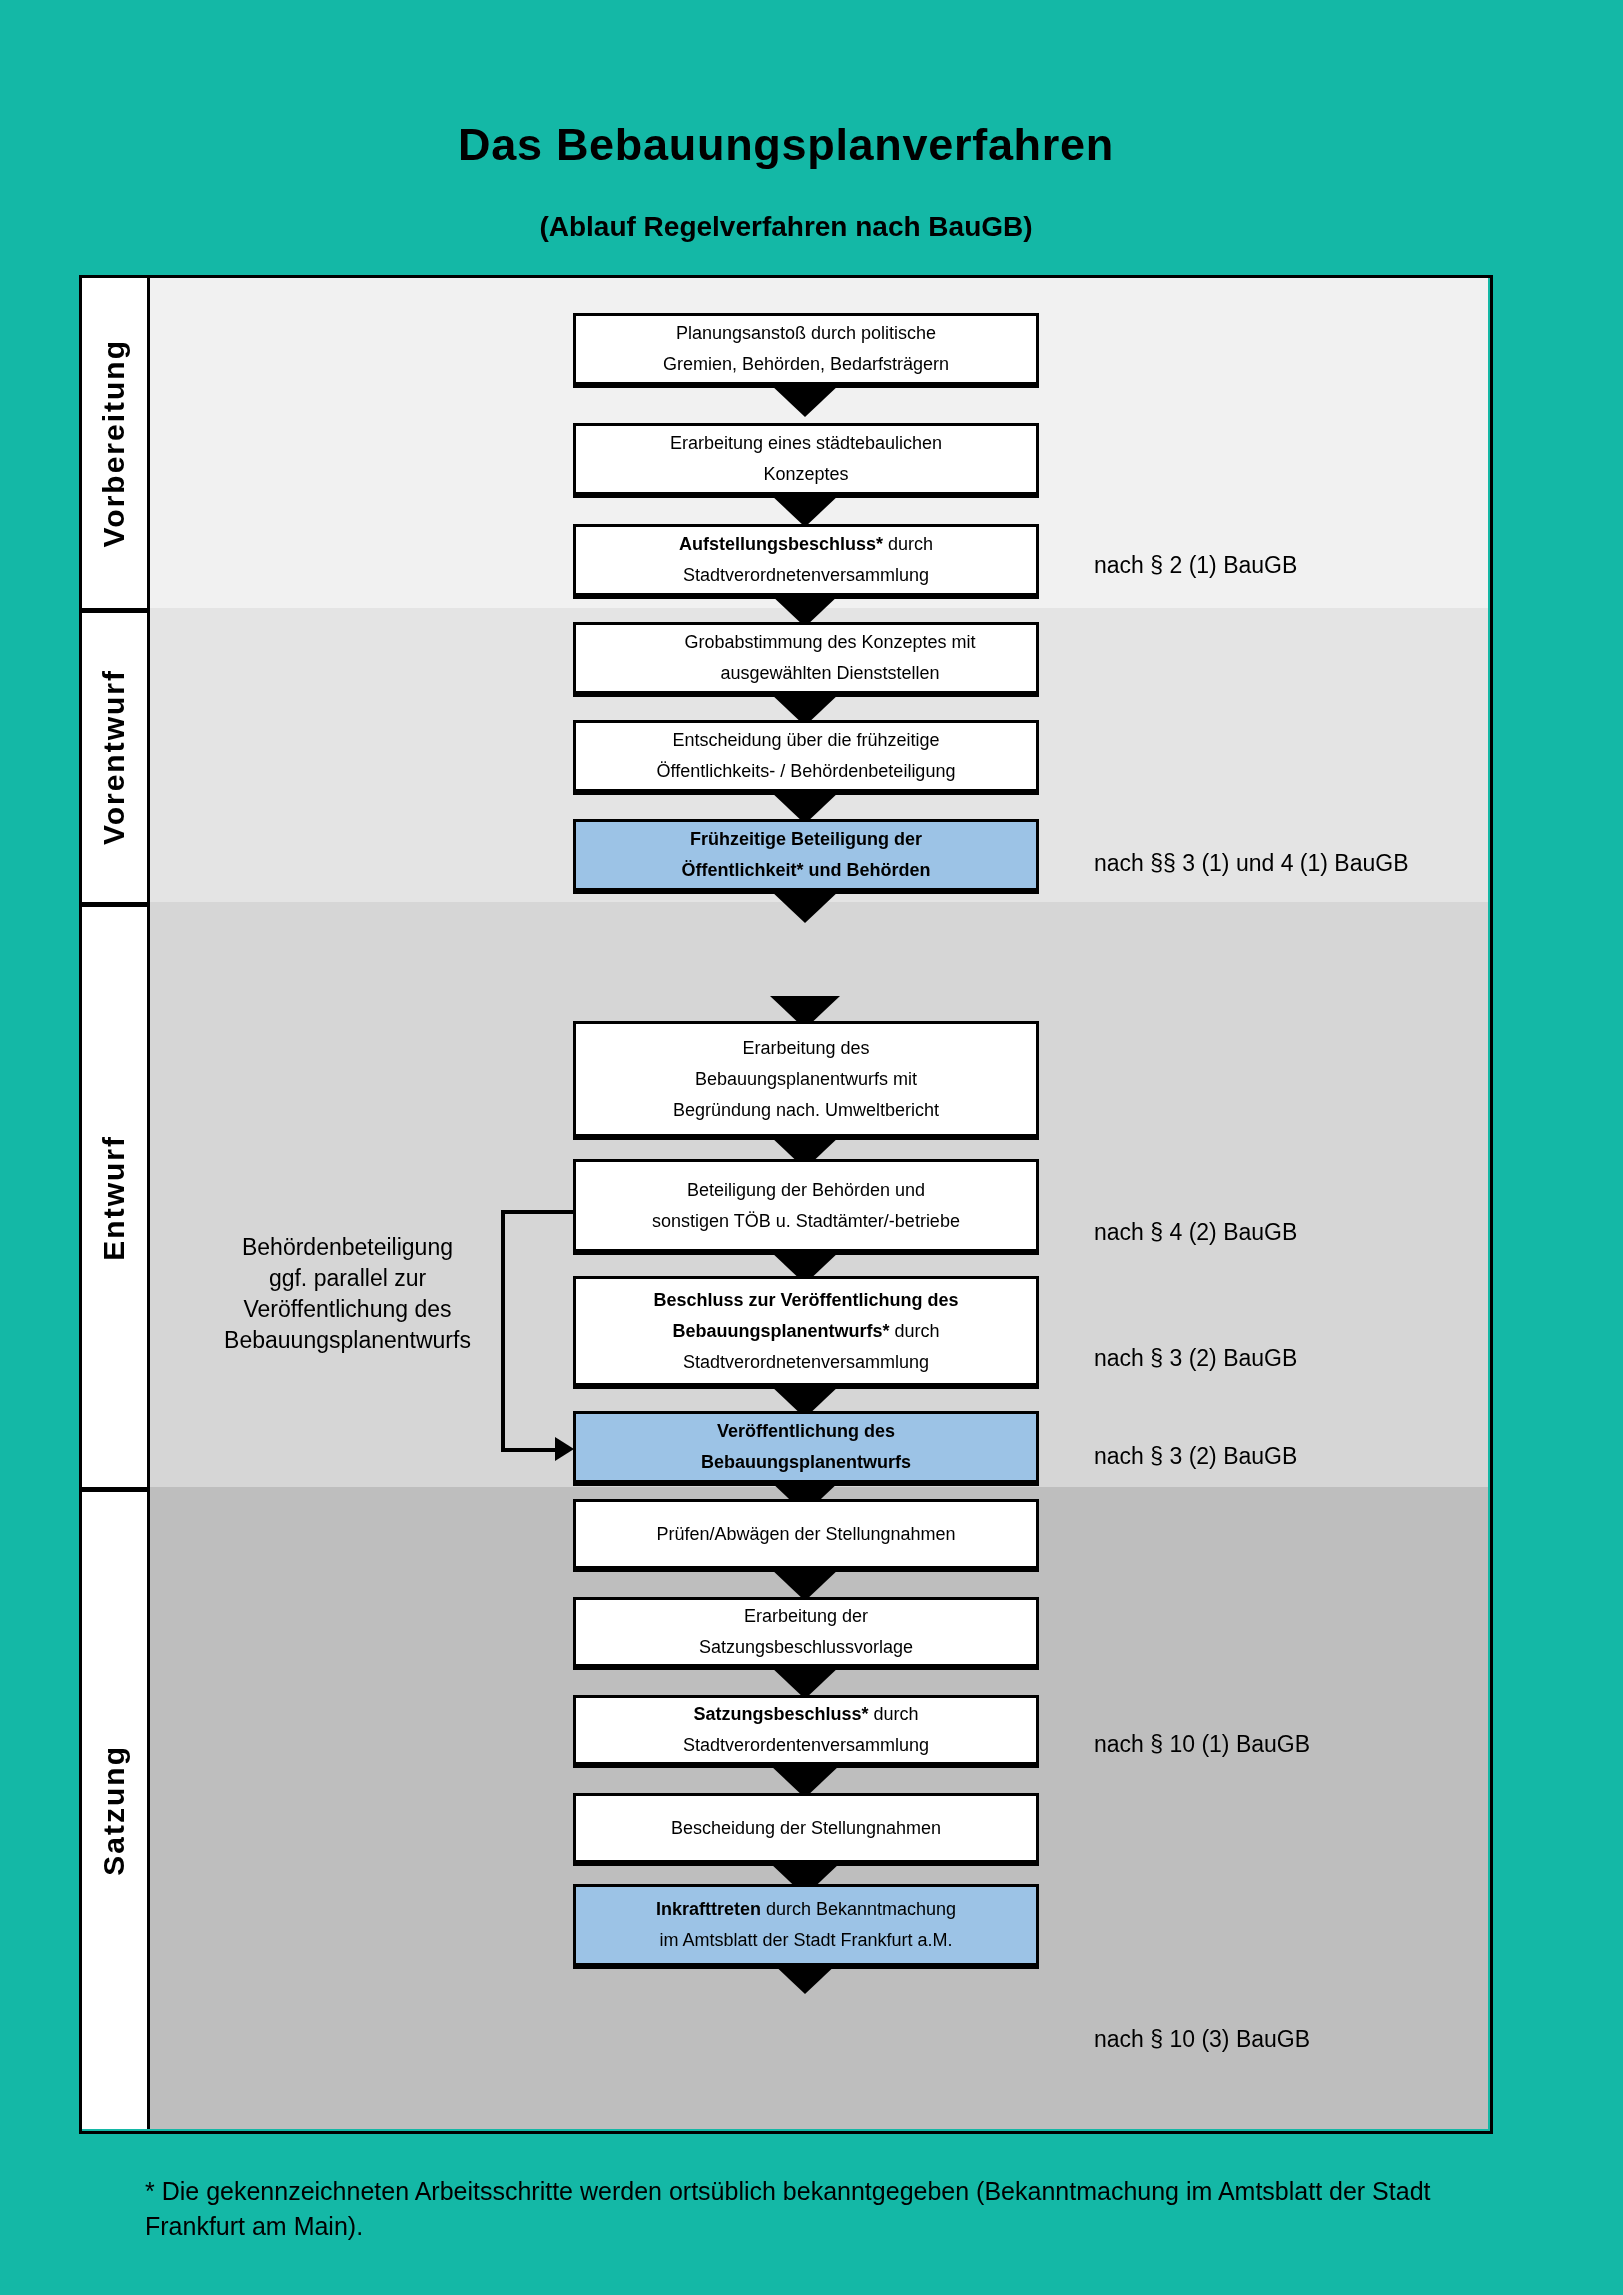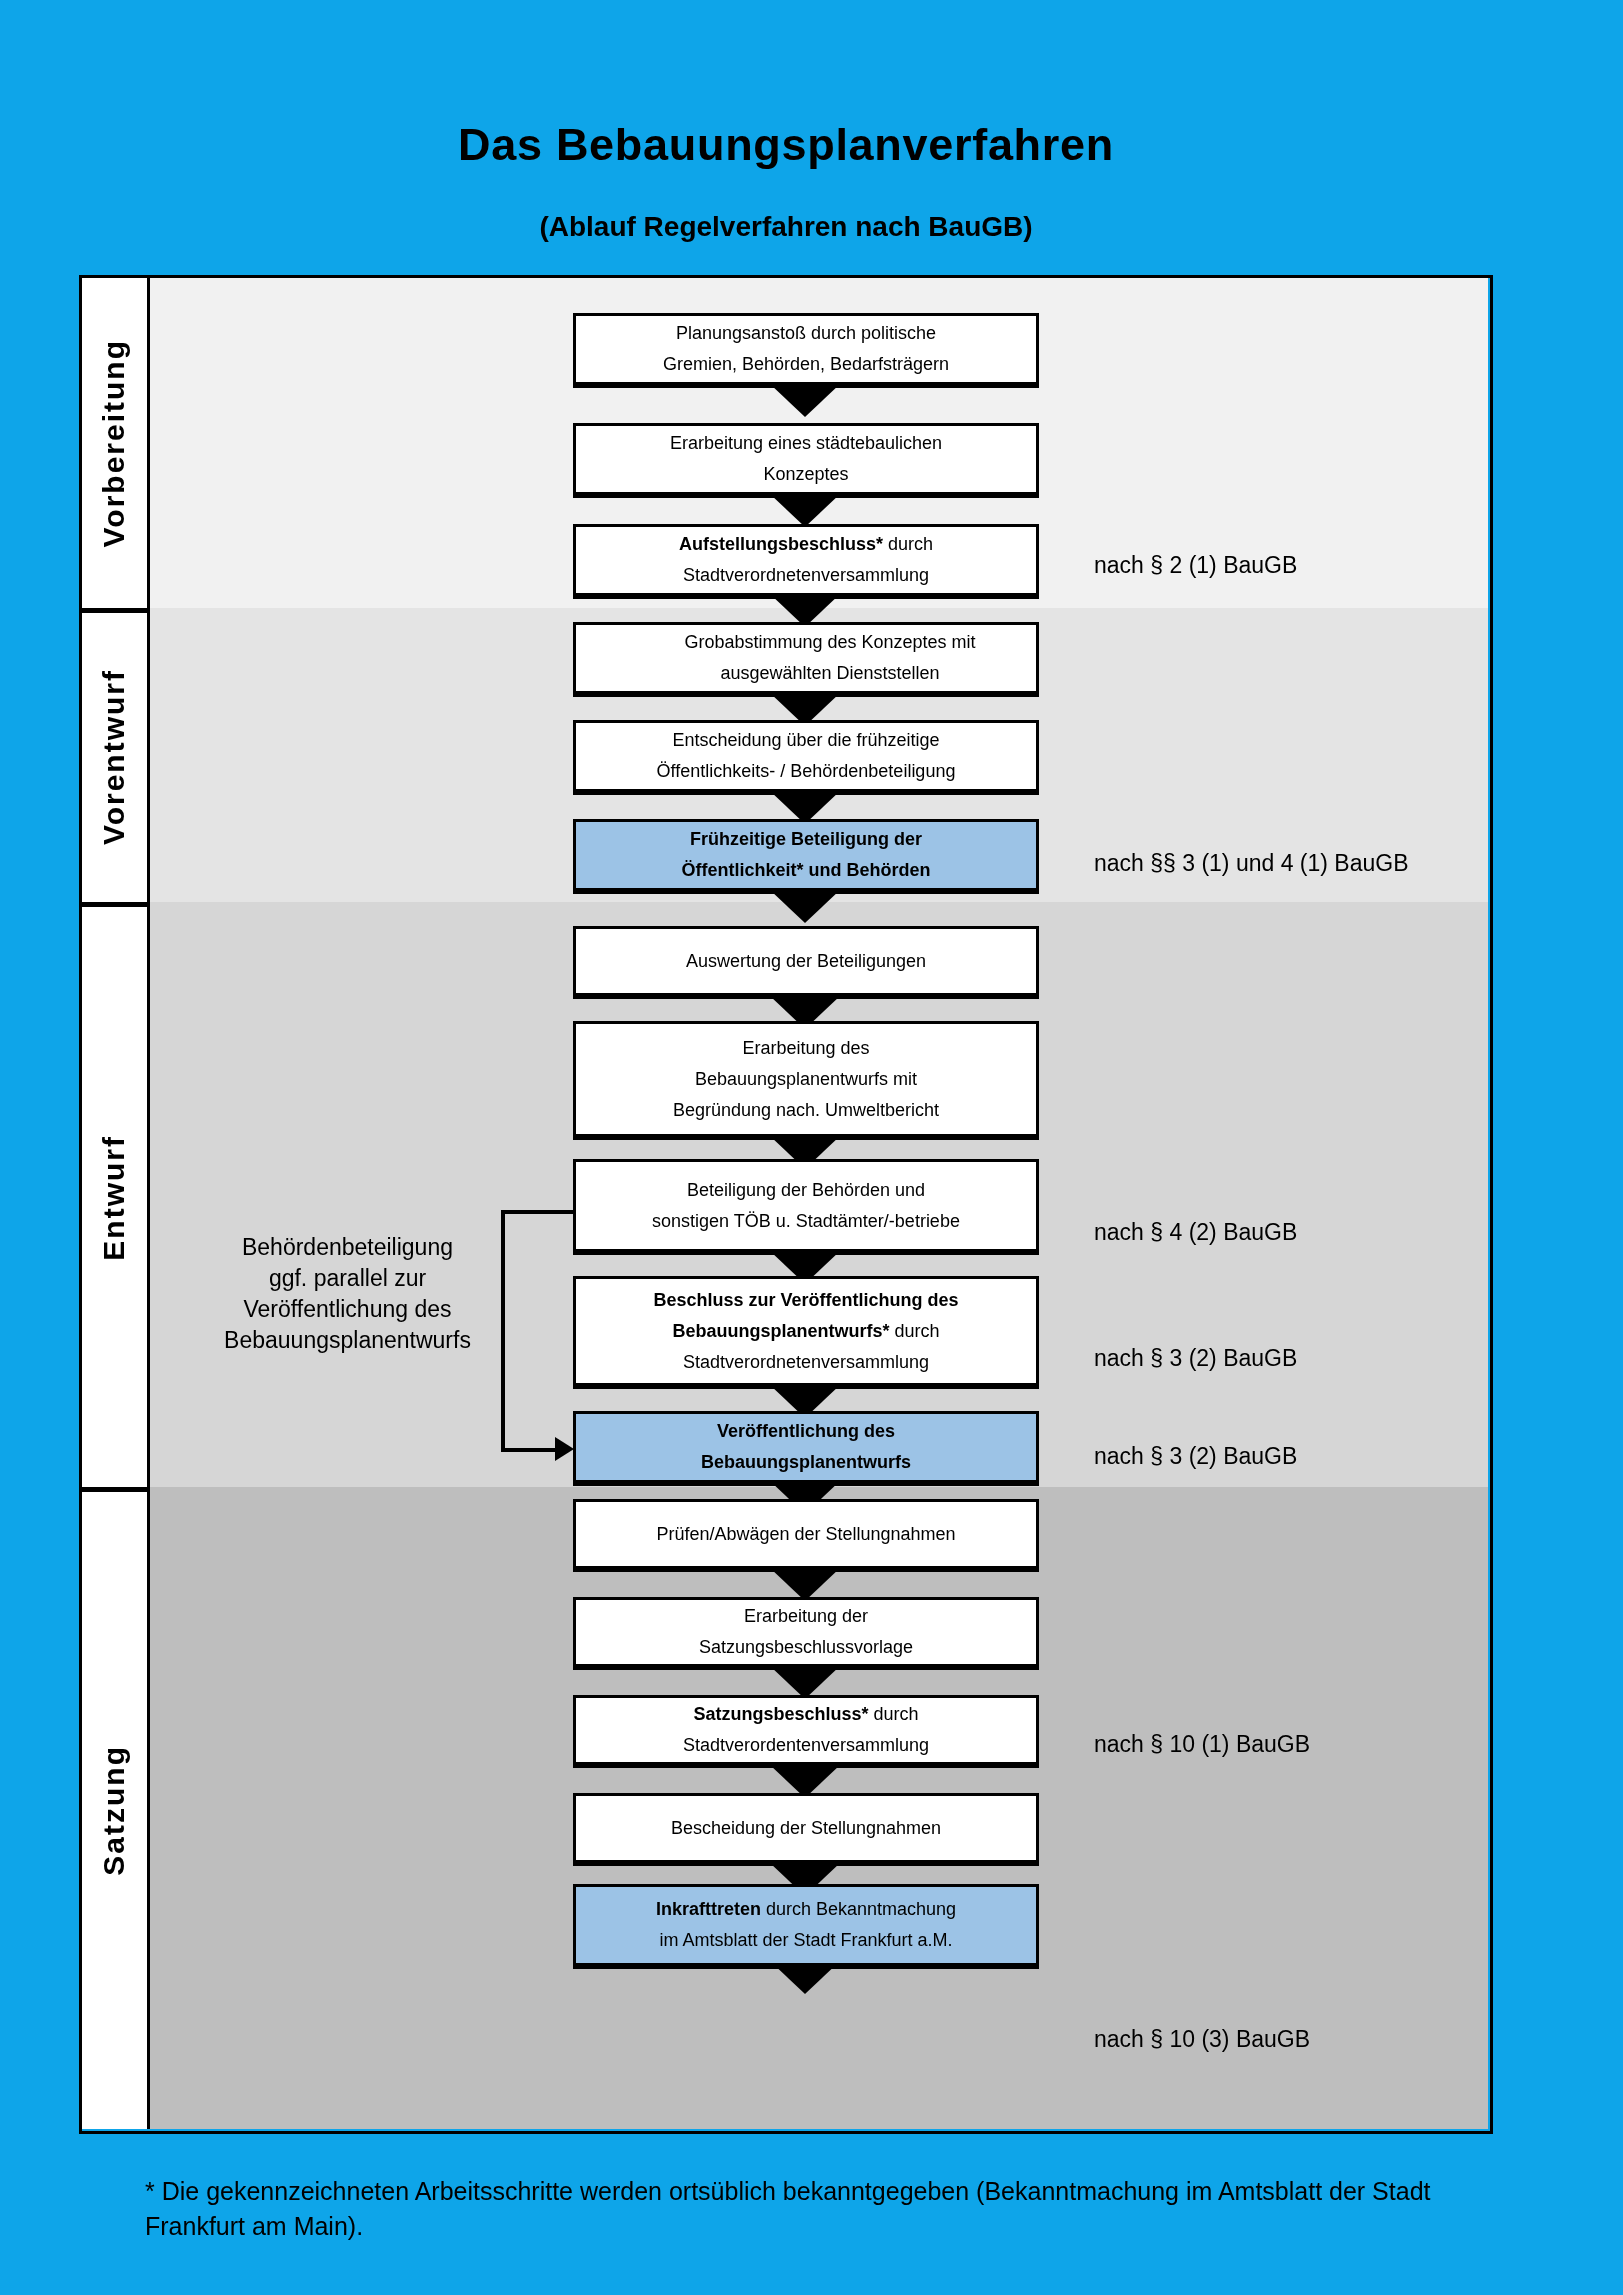--- a/index.html
+++ b/index.html
@@ -1,16 +1,16 @@
 <!DOCTYPE html>
 <html style="font-size:10.5px"><head>
 <meta charset="utf-8">
 <style>
   html,body{margin:0;padding:0;background:#fff;}
-  #page{position:relative;width:1623px;height:2295px;background:#0ea5e9;overflow:hidden;
+  #page{position:relative;width:1623px;height:2295px;background:#14b8a6;overflow:hidden;
         font-family:"Liberation Sans","DejaVu Sans",sans-serif;color:#000;}
   .title{position:absolute;left:79px;top:119px;width:1414px;text-align:center;
          font-size:45px;font-weight:bold;letter-spacing:0.7px;}
   .subtitle{position:absolute;left:79px;top:211px;width:1414px;text-align:center;
             font-size:28px;font-weight:bold;}
   #frame{position:absolute;left:79px;top:275px;width:1414px;height:1859px;
          border:3.9px solid #000;box-sizing:border-box;}
   #label-col{position:absolute;left:0;top:0;width:68px;height:1851px;background:#fff;
              border-right:3.9px solid #000;box-sizing:border-box;z-index:4;}
   .label-cell{position:absolute;left:0;width:64px;display:flex;align-items:center;justify-content:center;background:#fff;}
@@ -108,23 +108,20 @@
         <div class="bx-line"><span>Entscheidung über die frühzeitige</span></div>
         <div class="bx-line"><span>Öffentlichkeits- / Behördenbeteiligung</span></div>
       </div>
       <div class="flow-arrow" style="top: 791px;"></div>
       <div class="flow-box" style="top: 819px; height: 75px; background: rgb(156, 195, 230);">
         <div class="bx-line"><span style="font-weight: bold;">Frühzeitige Beteiligung der</span></div>
         <div class="bx-line"><span style="font-weight: bold;">Öffentlichkeit* und Behörden</span></div>
       </div>
       <div class="flow-arrow" style="top: 890px;"></div>
       <div class="law-ref" style="top: 850px;">nach §§ 3 (1) und 4 (1) BauGB</div>
-      <div class="flow-box" style="top: 926px; height: 73px;">
-        <div class="bx-line"><span>Auswertung der Beteiligungen</span></div>
-      </div>
       <div class="flow-arrow" style="top: 996px;"></div>
       <div class="flow-box" style="top: 1021px; height: 119px;">
         <div class="bx-line"><span>Erarbeitung des</span></div>
         <div class="bx-line"><span>Bebauungsplanentwurfs mit</span></div>
         <div class="bx-line"><span>Begründung nach. Umweltbericht</span></div>
       </div>
       <div class="flow-arrow" style="top: 1136px;"></div>
       <div class="flow-box" style="top: 1159px; height: 96px;">
         <div class="bx-line"><span>Beteiligung der Behörden und</span></div>
         <div class="bx-line"><span>sonstigen TÖB u. Stadtämter/-betriebe</span></div>

